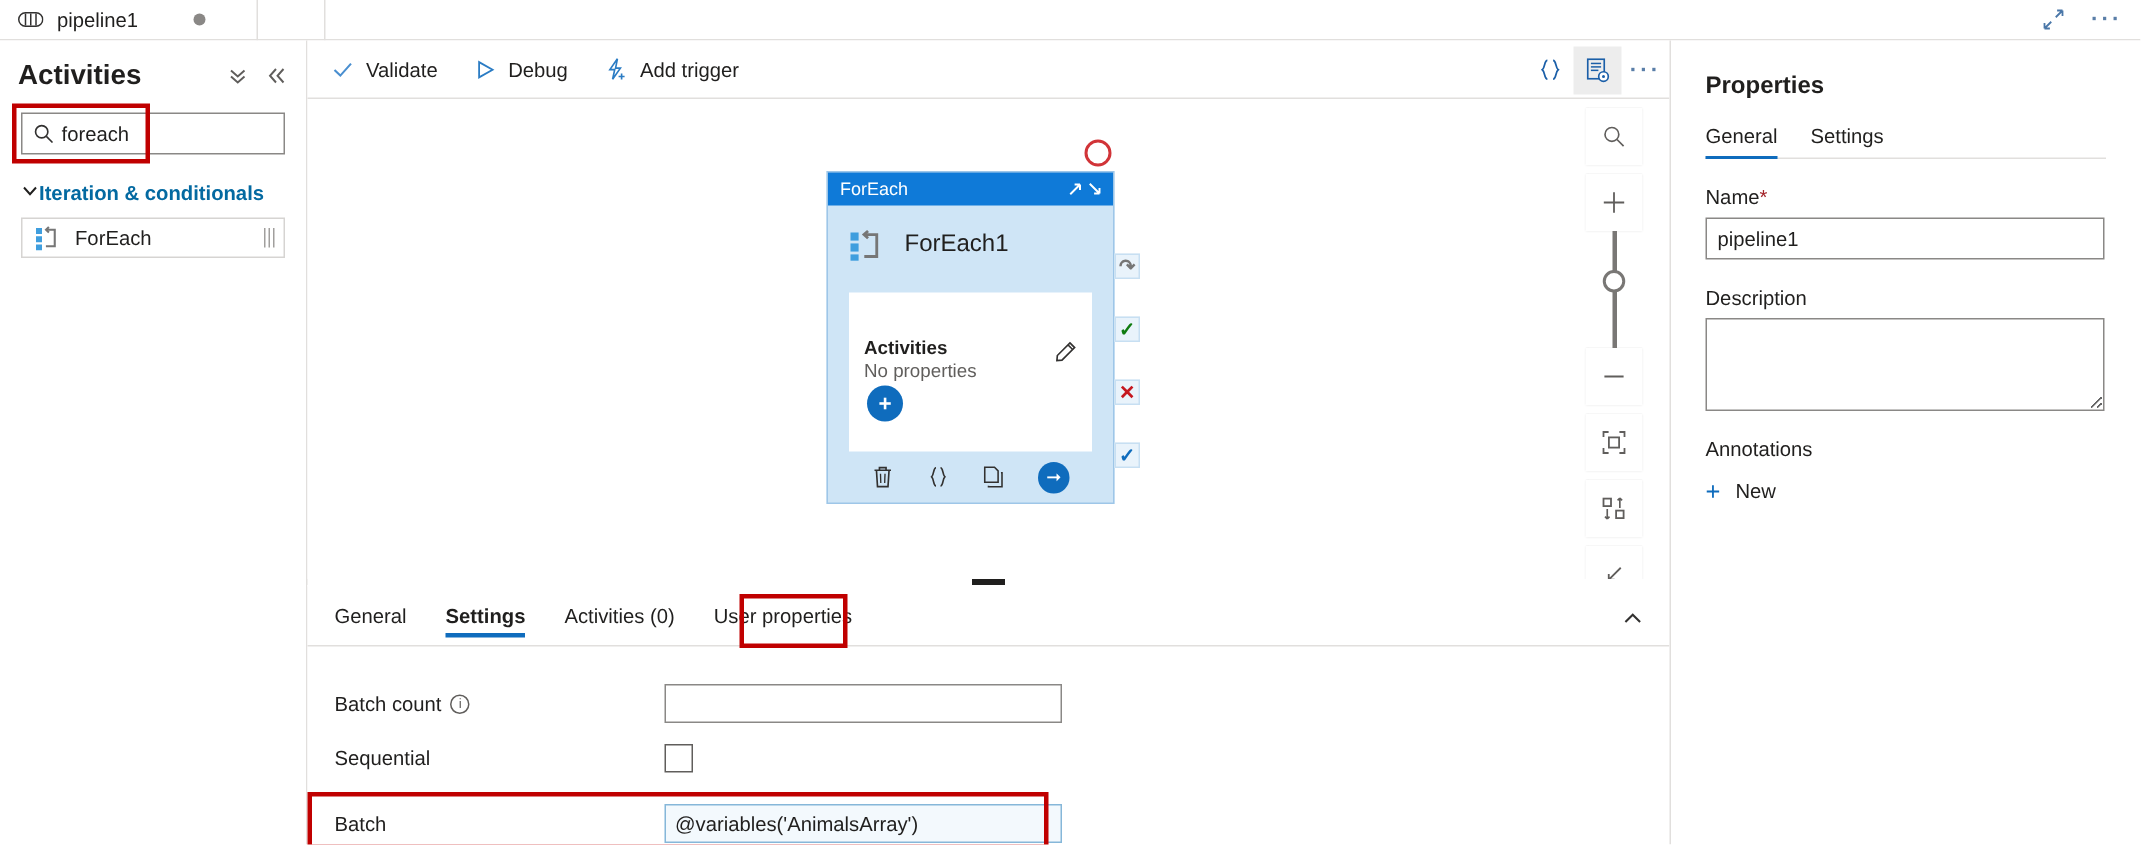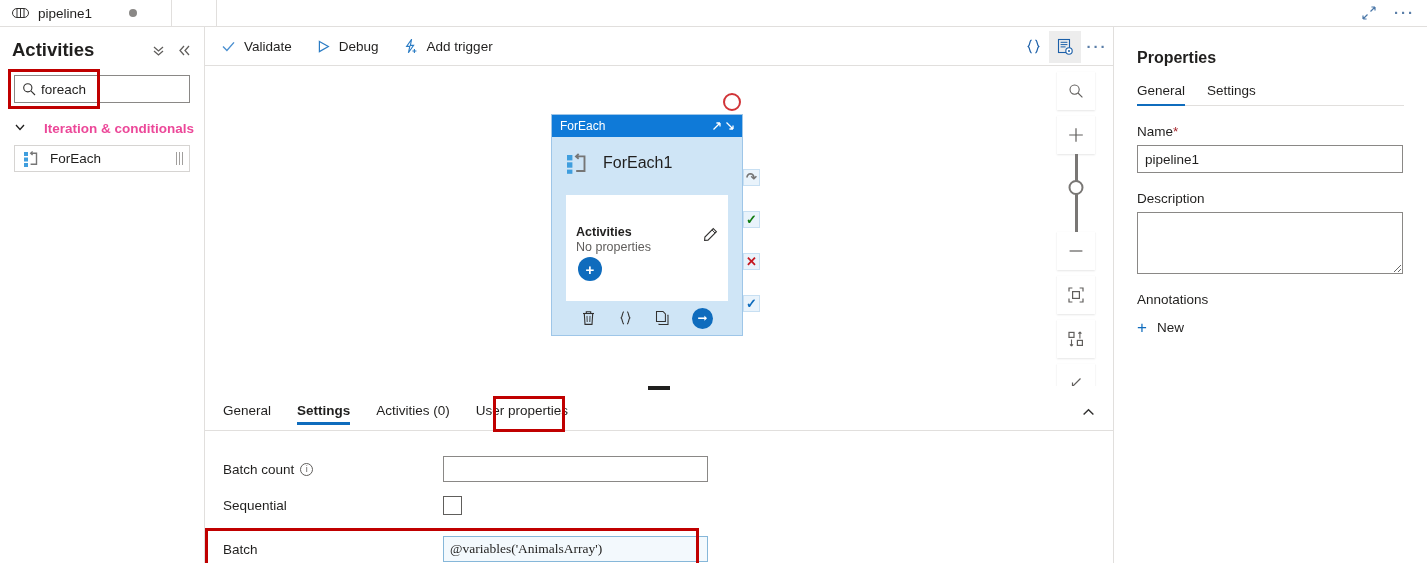--- a/index.html
+++ b/index.html
@@ -58,22 +58,22 @@
     border: 0; outline: none; font-family: inherit; font-size: 13.5px;
     color: #201f1e; width: 140px; background: transparent; padding: 0;
   }
   .search-ic { position: absolute; left: 7px; top: 6px; line-height: 0; }
   .hl-search {
     position: absolute; left: -6px; top: -6px; width: 92px; height: 40px;
     border: 3px solid #c00000; pointer-events: none;
   }
 
   .group-row {
-    display: flex; align-items: flex-start; gap: 18px;
-    margin: 18px 0 0 14px; font-size: 13.5px; font-weight: 600; color: #ec4899;
+    display: flex; align-items: flex-start; gap: 0;
+    margin: 18px 0 0 14px; font-size: 13.5px; font-weight: 600; color: #0369a1;
     cursor: pointer;
   }
   .act-item {
     display: flex; align-items: center; gap: 10px;
     margin: 9px 14px 0 14px; height: 27px;
     border: 1px solid #d6d4d2; background: #fff; padding-left: 8px;
     font-size: 13.5px; color: #201f1e; cursor: pointer;
   }
   .drag-grip { margin-left: auto; margin-right: 6px; display: flex; gap: 2px; }
   .drag-grip i { display: block; width: 1px; height: 13px; background: #a19f9d; }
@@ -208,21 +208,21 @@
   }
 
   .form { padding: 16px 0 0 18px; position: relative; }
   .frow { display: flex; align-items: center; height: 36px; }
   .flabel { width: 220px; font-size: 13.5px; color: #201f1e; display: flex; align-items: center; gap: 6px; }
   .checkbox {
     width: 19px; height: 19px; border: 1.4px solid #605e5c; background: #fff; cursor: pointer;
   }
   .textinput {
     width: 265px; height: 26px; border: 1px solid #8a8886; background: #fff;
-    font-family: Liberation Serif, serif; font-size: 13.5px; color: #201f1e; padding: 0 6px; outline: none;
+    font-family: Liberation Sans, sans-serif; font-size: 13.5px; color: #201f1e; padding: 0 6px; outline: none;
   }
   .textinput.expr { border-color: #86b7d9; background: #f3f9fd; }
   .info-i {
     width: 13px; height: 13px; border-radius: 50%; border: 1px solid #605e5c;
     font-size: 9px; line-height: 11px; text-align: center; color: #605e5c; cursor: pointer;
   }
   .hl-items {
     position: absolute; left: 0px; top: 97px; width: 494px; height: 38px;
     border: 3px solid #c00000; pointer-events: none;
   }

